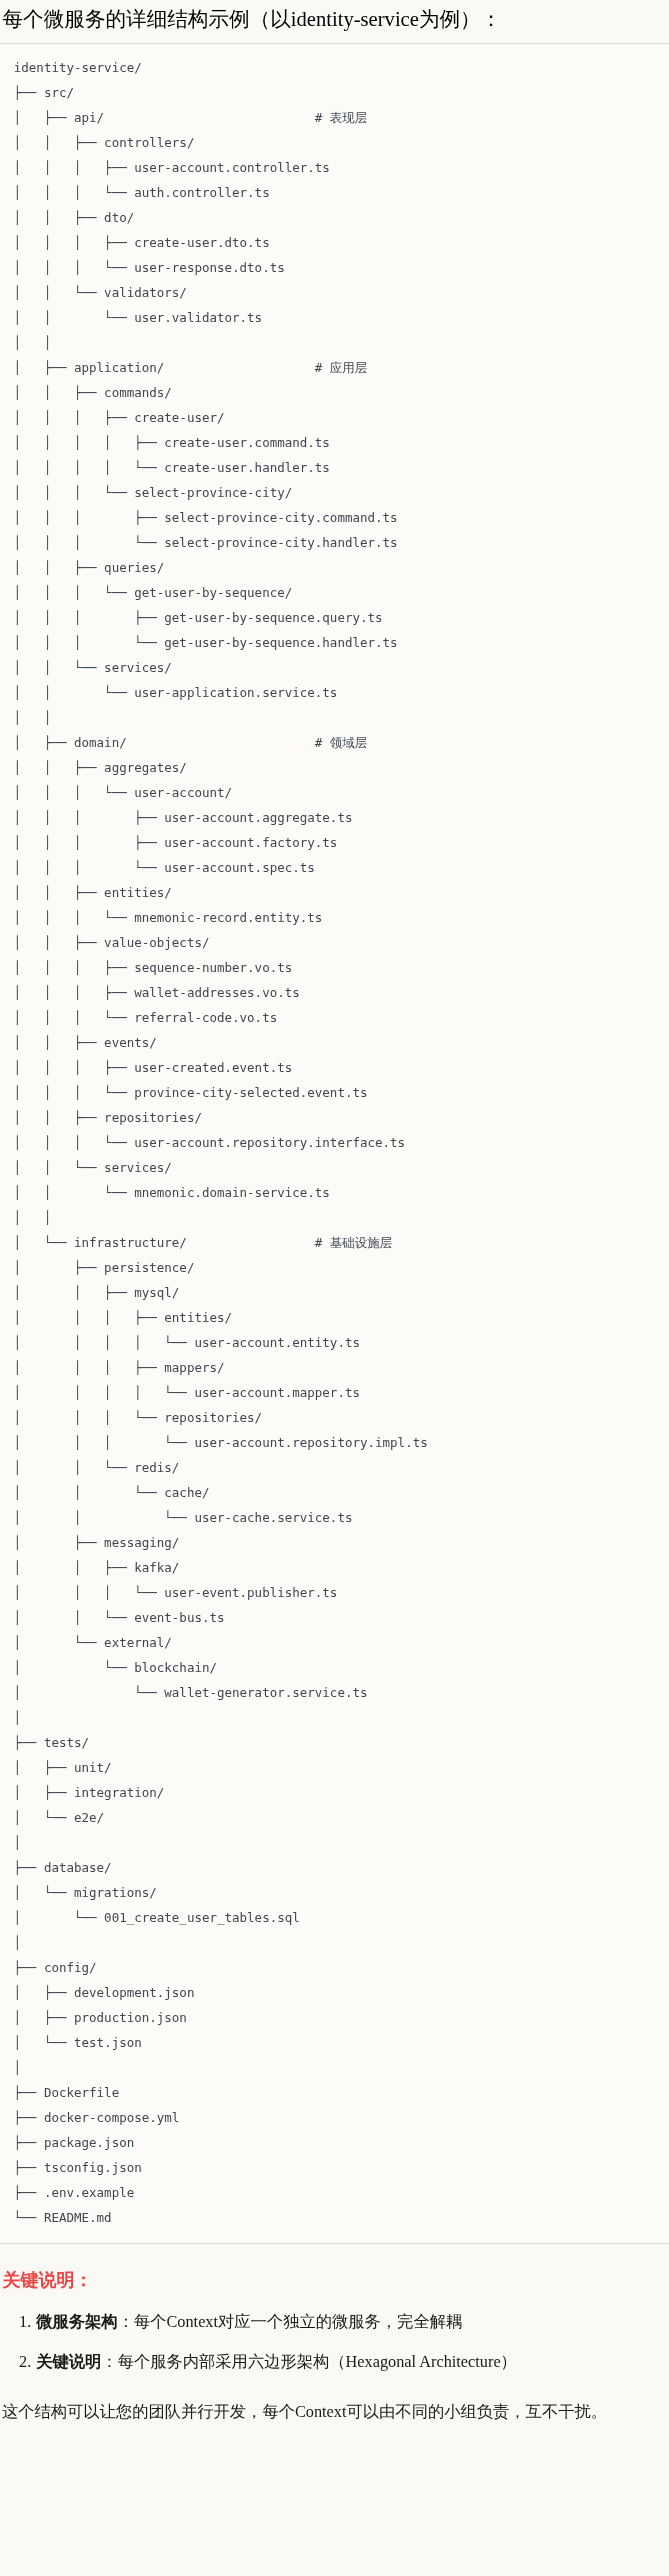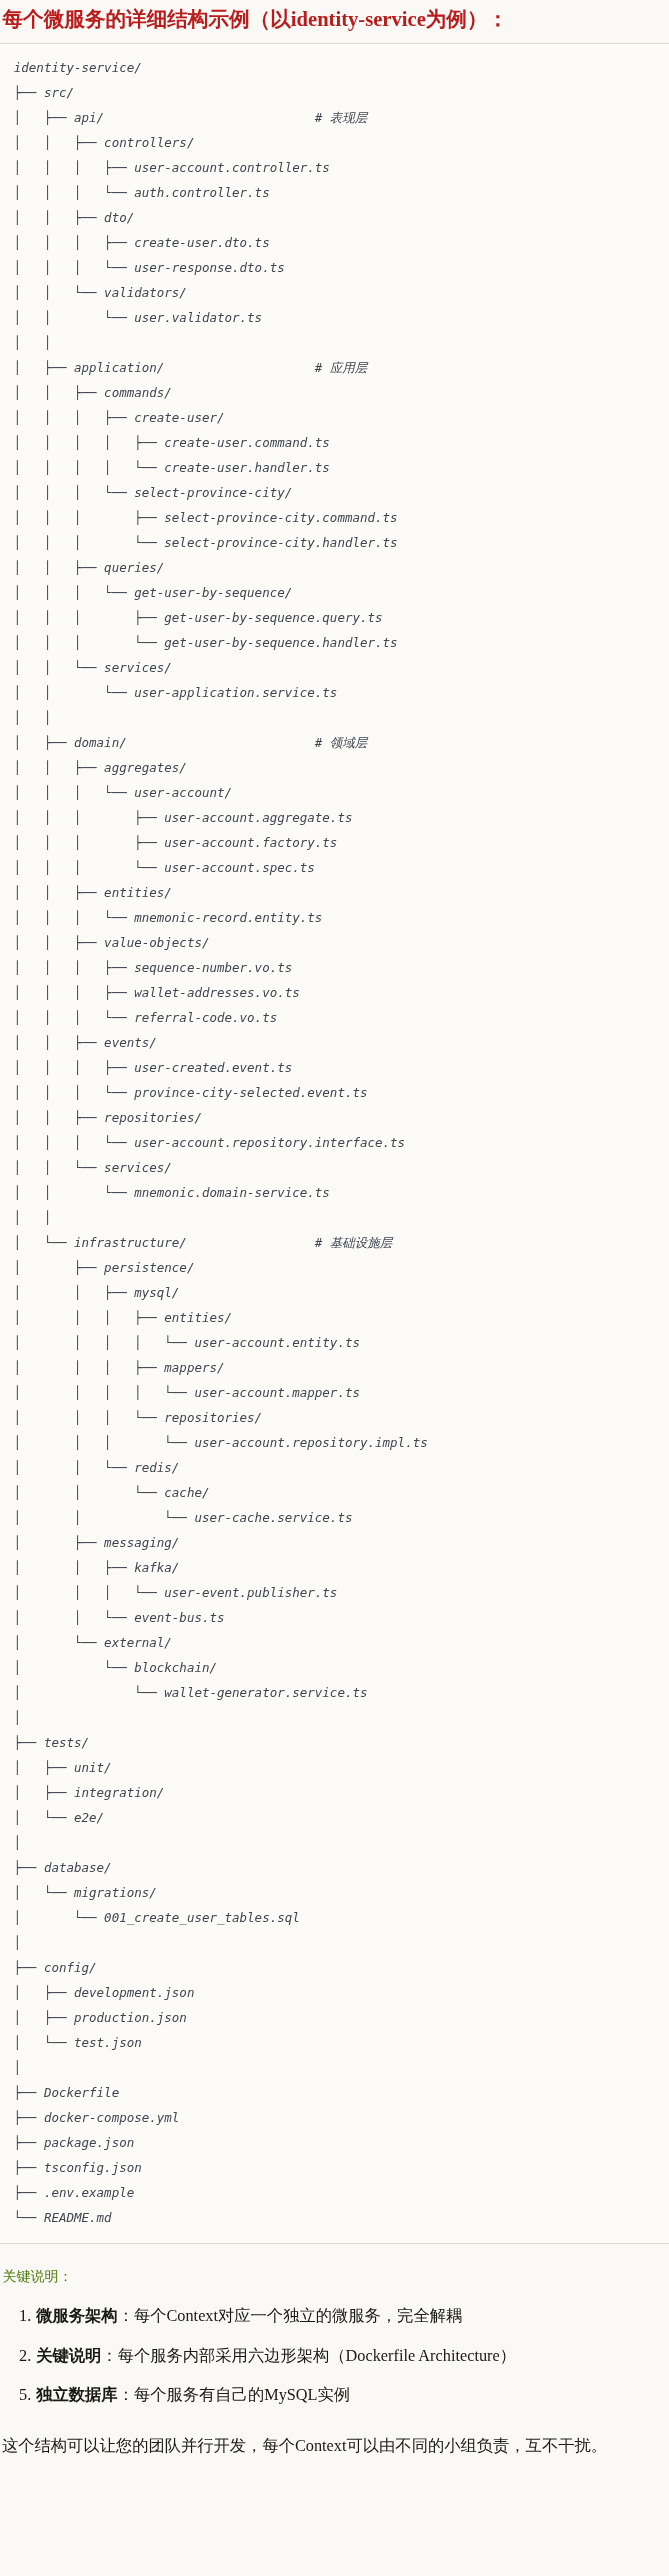--- a/index.html
+++ b/index.html
@@ -6,47 +6,46 @@
   body{
     width:669px;
     background:#faf9f5;
     color:#1a1a15;
     font-family:"Liberation Serif", serif;
     -webkit-font-smoothing:antialiased;
   }
   .page{width:669px;overflow:hidden;}
   .doc-title{
     font-size:20.6px;
-    font-weight:700;
+    font-weight:400;
     line-height:1.3;
     margin:6.3px 0 10px 2.5px;
     letter-spacing:0;
-    color:#b91c1c;
+    color:#000000;
   }
   .code-block{
     background:#fcfbf8;
     border-top:0.6px solid #dcdad2;
     border-bottom:0.6px solid #dcdad2;
     padding:11.3px 6.3px 12.5px 13.8px;
   }
   .code-block pre{
     margin:0;
     font-family:"DejaVu Sans Mono","Liberation Mono",monospace;
     font-size:12.5px;
     line-height:25px;
     color:#3f4650;
     white-space:pre;
-    font-style:italic;
   }
   .notes{margin:24px 0 0 0;}
   .notes-heading{
-    font-size:14px;
-    font-weight:400;
+    font-size:18px;
+    font-weight:700;
     margin:0 0 19px 2.5px;
-    color:#4d7c0f;
+    color:#ef4444;
   }
   .note-list{list-style:none;margin:0;padding:0;}
   .note-item{
     font-size:16.3px;
     line-height:1.4;
     margin:0 0 17px 0;
     padding-left:19px;
     white-space:nowrap;
   }
   .note-num{margin-right:5px;}
@@ -156,24 +155,21 @@
   </div>
 
   <div class="notes">
     <h2 class="notes-heading">关键说明：</h2>
 
     <ol class="note-list">
       <li class="note-item">
         <span class="note-num">1.</span><span class="note-term">微服务架构</span><span class="note-text">：每个Context对应一个独立的微服务，完全解耦</span>
       </li>
       <li class="note-item">
-        <span class="note-num">2.</span><span class="note-term">关键说明</span><span class="note-text">：每个服务内部采用六边形架构（Dockerfile Architecture）</span>
-      </li>
-      <li class="note-item">
-        <span class="note-num">5.</span><span class="note-term">独立数据库</span><span class="note-text">：每个服务有自己的MySQL实例</span>
+        <span class="note-num">2.</span><span class="note-term">关键说明</span><span class="note-text">：每个服务内部采用六边形架构（Hexagonal Architecture）</span>
       </li>
     </ol>
 
     <p class="closing-para">这个结构可以让您的团队并行开发，每个Context可以由不同的小组负责，互不干扰。</p>
   </div>
 
 </div>
 
 
 </body></html>

